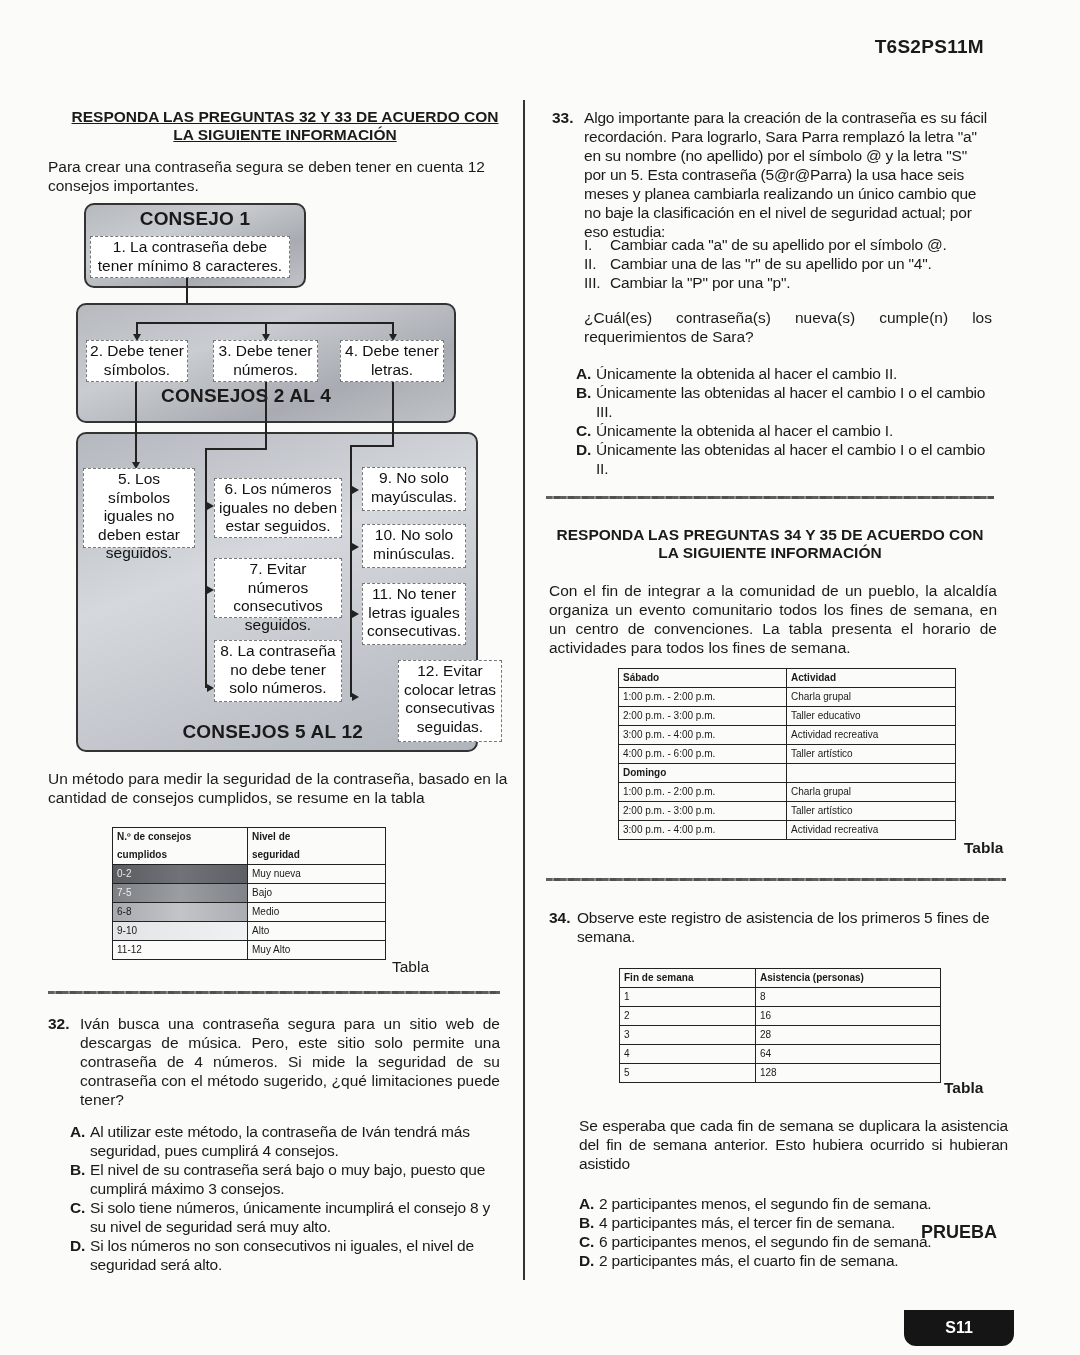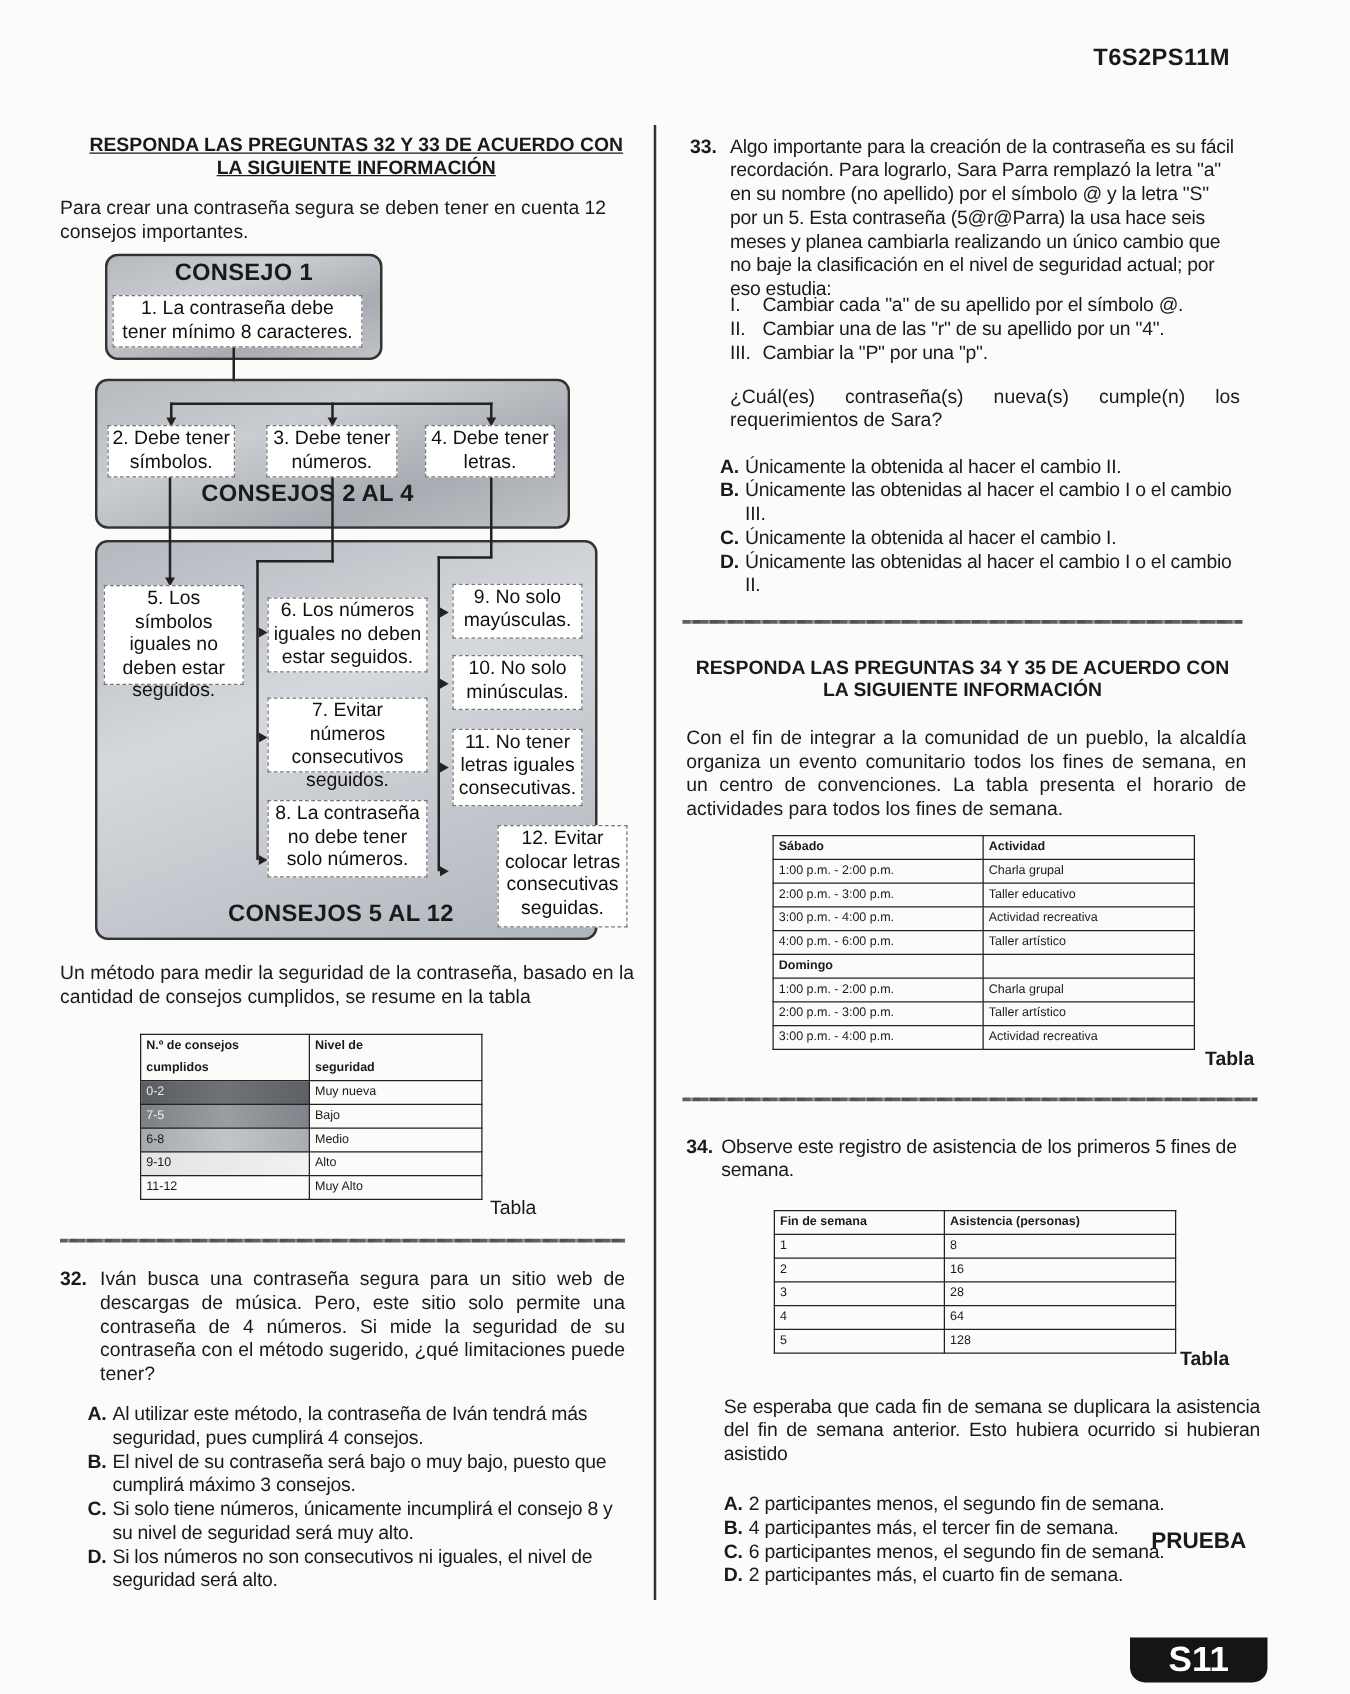--- a/index.html
+++ b/index.html
@@ -33,21 +33,21 @@
     table { border-collapse: collapse; }
     td, th { border: 1.5px solid #222; text-align: left; font-size: 10px; line-height: 18px; padding: 0 4px; font-weight: normal; }
     th { font-weight: bold; }
     .tlabel { font-size: 15.5px; }
     .shade0 { background: linear-gradient(90deg,#5a5d62,#6f7277,#5d6065); color: #e9e9e9; }
     .shade1 { background: linear-gradient(90deg,#7d8186,#9a9ea2,#80848a); color: #eee; }
     .shade2 { background: linear-gradient(90deg,#a6aaae,#c2c5c8,#a9adb1); }
     .shade3 { background: linear-gradient(90deg,#e2e4e6,#f0f1f2); }
 
     .badge-title { font-weight: bold; font-size: 18px; text-align: center; }
-    .badge { background: #151515; color: #fff; font-weight: bold; font-size: 28px; text-align: center; border-radius: 0 0 12px 12px; }
+    .badge { background: #151515; color: #fff; font-weight: bold; font-size: 16px; text-align: center; border-radius: 0 0 12px 12px; }
     .pagenum { font-weight: bold; font-size: 19px; }
   </style>
 </head>
 <body>
 
 <div class="abs code">T6S2PS11M</div>
 
 <div class="abs vdiv"></div>
 
 <div class="abs hdr" style="left:50px; top:108px; width:470px;text-decoration:underline;">

